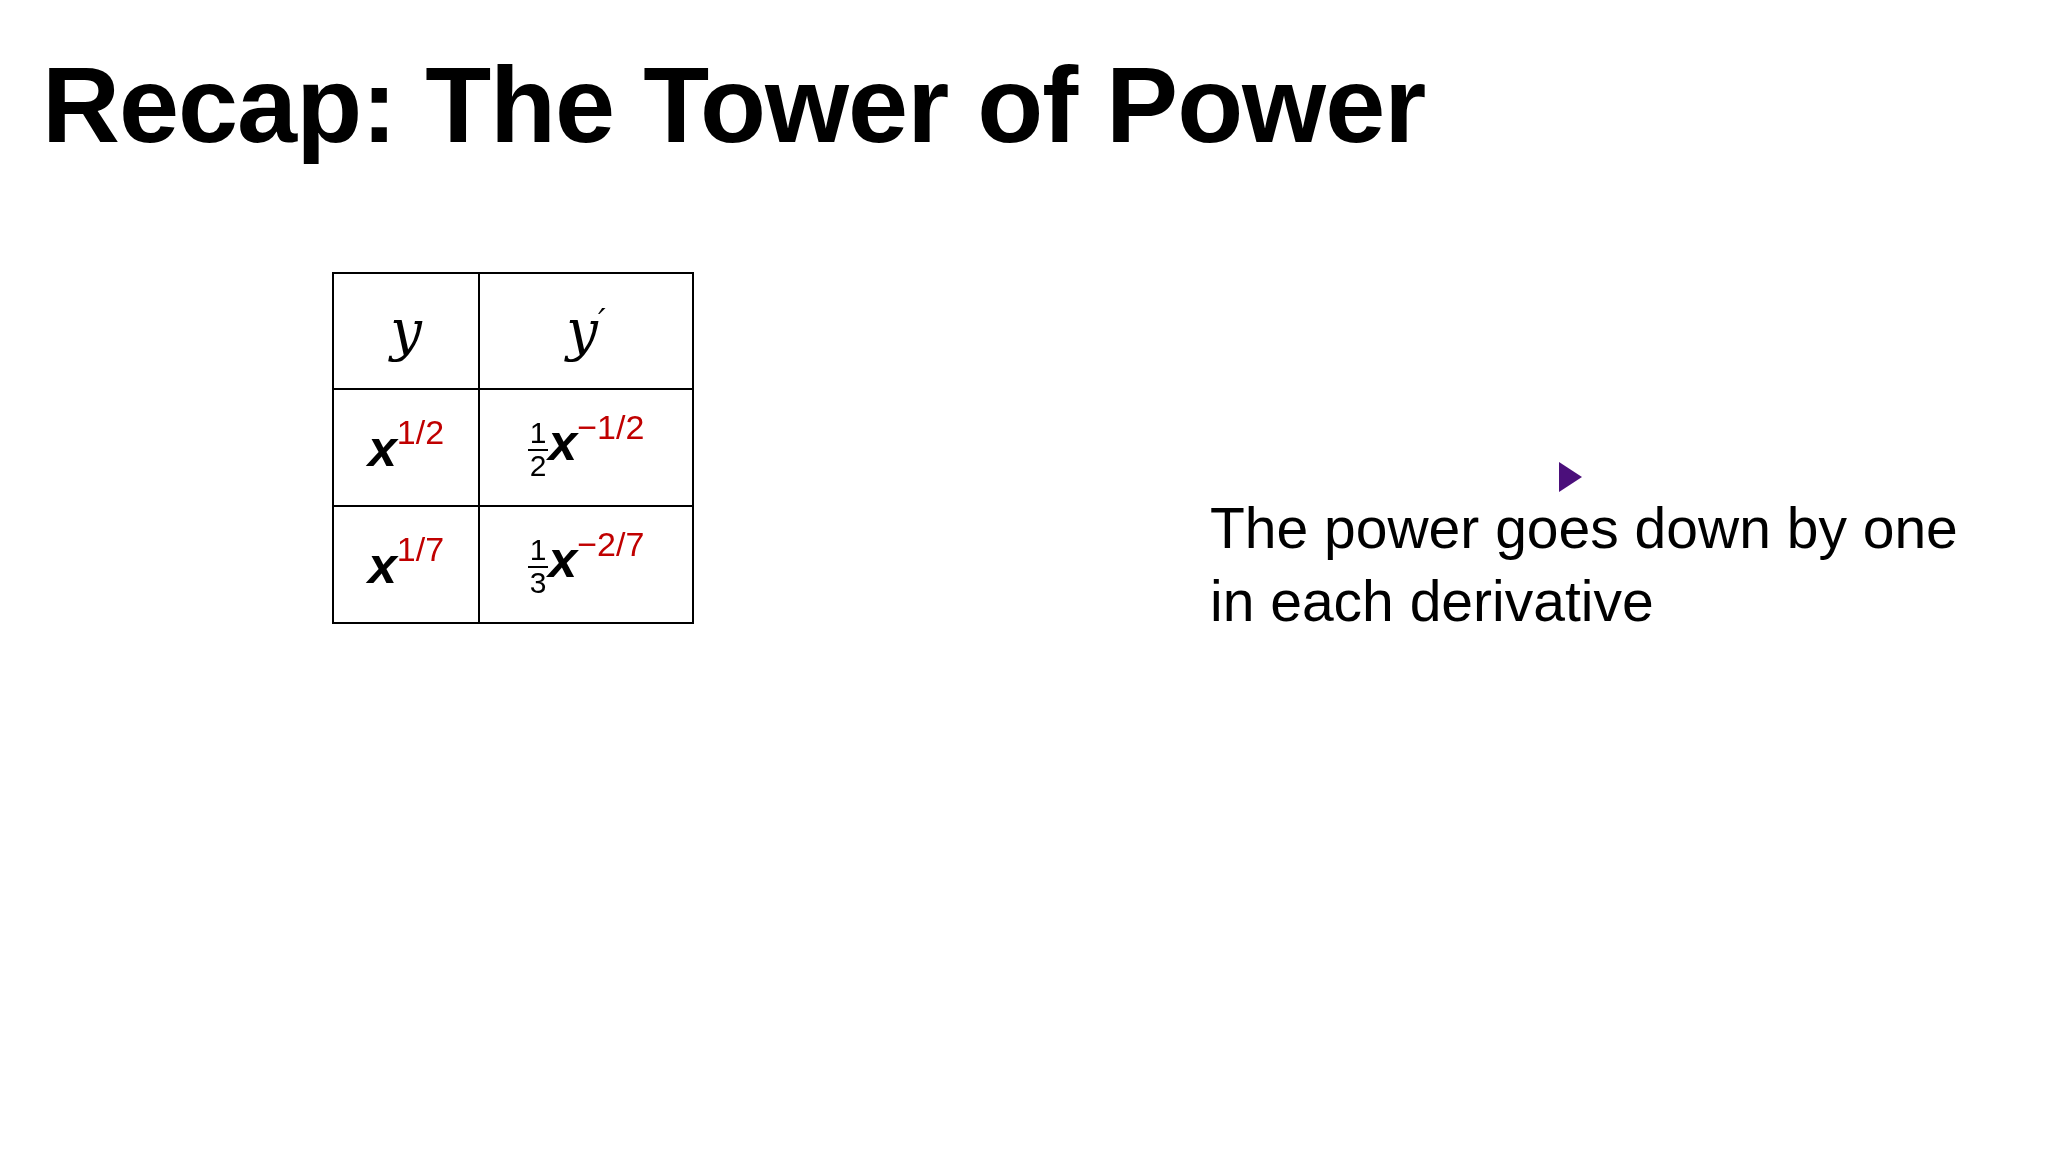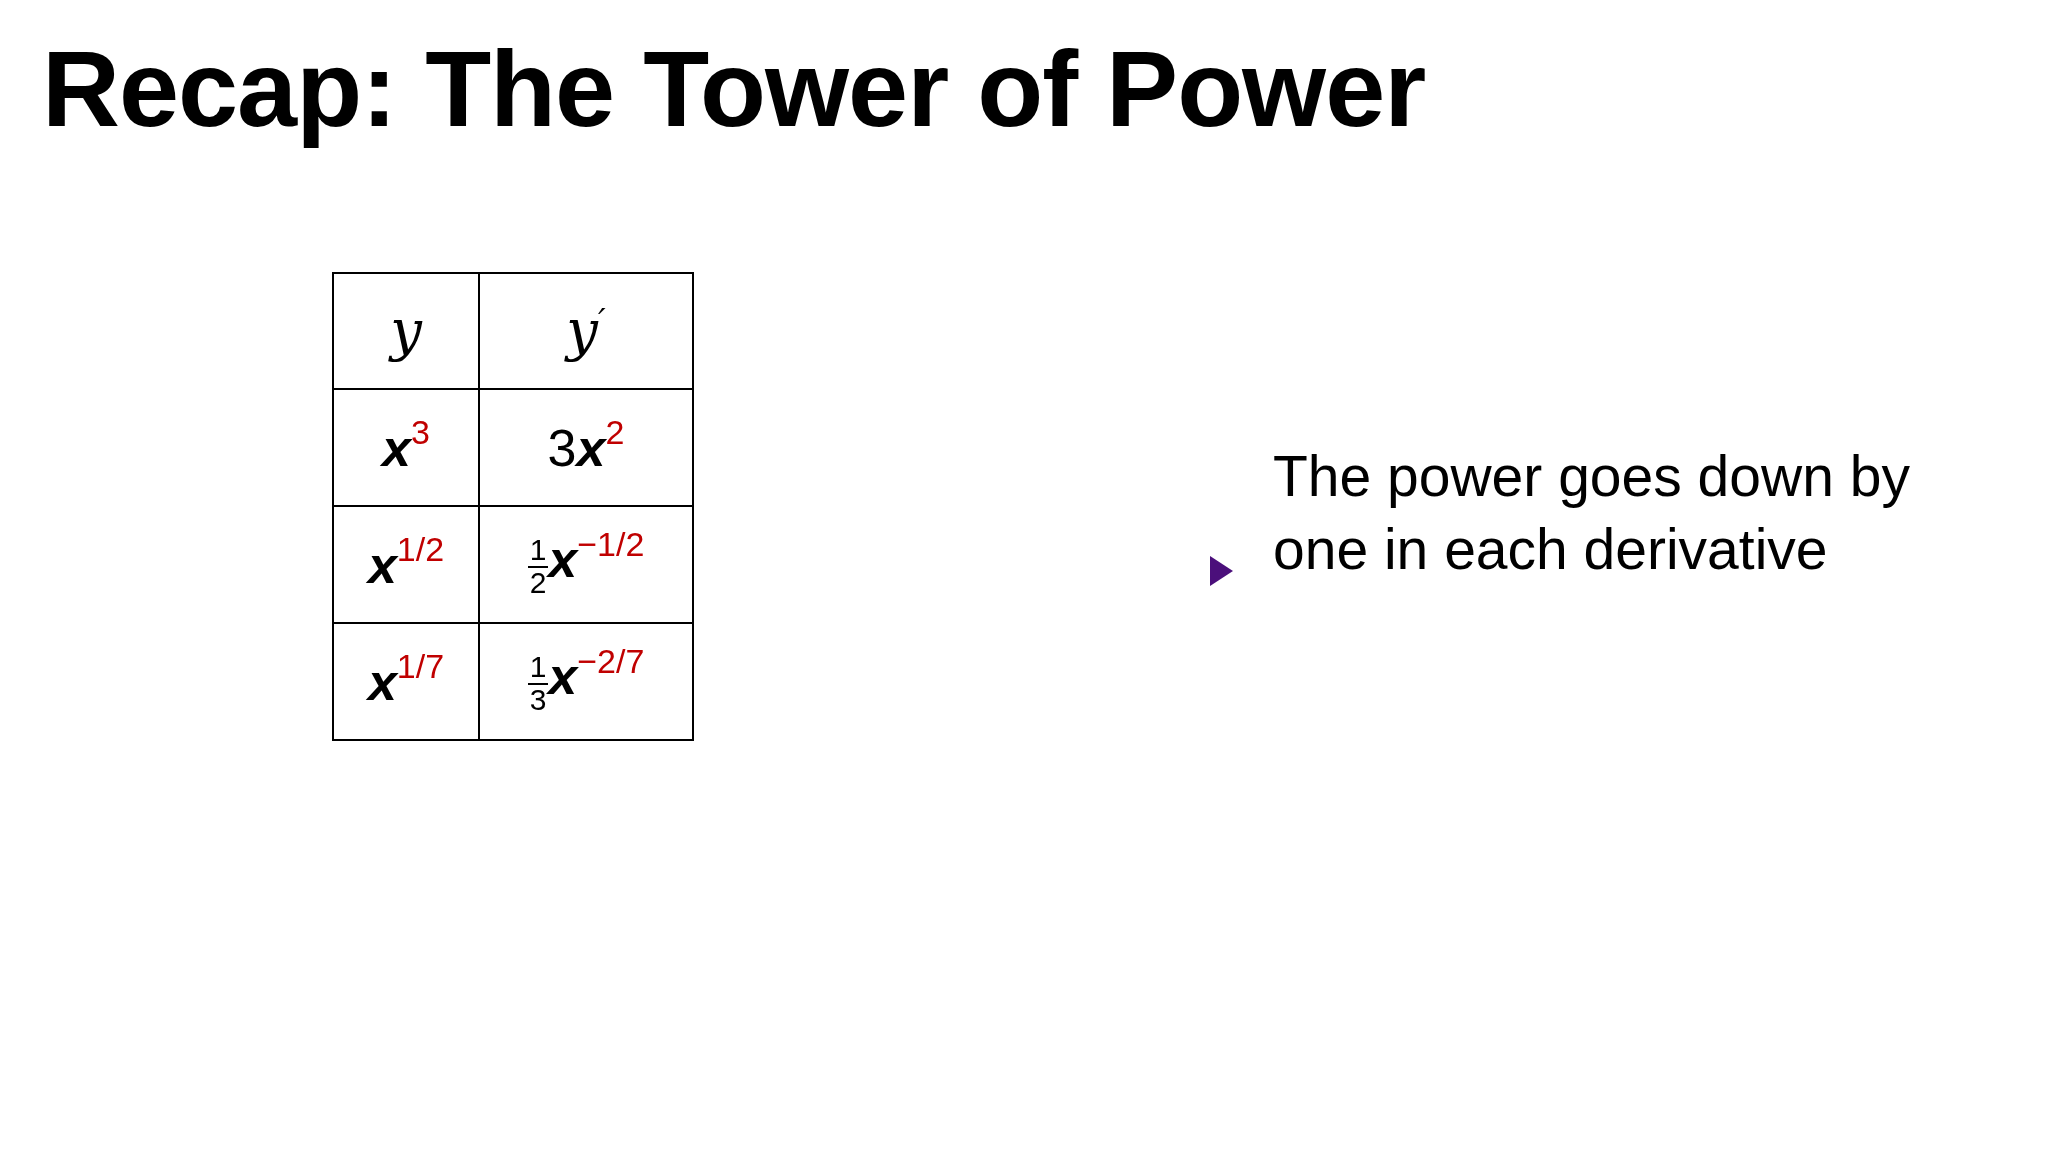--- a/index.html
+++ b/index.html
@@ -13,21 +13,21 @@
     position: relative;
     overflow: hidden;
     font-family: "Liberation Sans", sans-serif;
     color: #000000;
   }
 
   
   #slide-title {
     position: absolute;
     left: 42px;
-    top: 32px;
+    top: 48px;
     font-family: "Liberation Sans", sans-serif;
     font-weight: 700;
     font-size: 108px;
     line-height: 1.05;
     letter-spacing: -1px;
     color: #000000;
     white-space: nowrap;
   }
 
   
@@ -112,21 +112,22 @@
   .frac .num { display: block; padding: 0 2px; }
   .frac .den { display: block; padding: 0 2px; border-top: 2.5px solid #000; }
 
   
   #bullet-block {
     position: absolute;
     left: 1210px;
     top: 440px;
     width: 760px;
     display: flex;
-    align-items: flex-end;
+    align-items: center;
+    flex-direction: column;
   }
   #bullet-marker {
     flex: 0 0 auto;
     width: 0;
     height: 0;
     border-top: 15px solid transparent;
     border-bottom: 15px solid transparent;
     border-left: 23px solid #4B0F7B;
     margin-top: 22px;
     margin-right: 40px;
@@ -155,28 +156,20 @@
         <span class="math hdr-var">y</span>
       </th>
       <th class="hdr-cell">
         <span class="math"><span class="hdr-var">y</span><span class="prime">′</span></span>
       </th>
     </tr>
   </thead>
   <tbody>
 
 
-    <tr>
-      <td class="body-cell">
-        <span class="math"><span class="mvar">x</span><span class="exp">3</span></span>
-      </td>
-      <td class="body-cell">
-        <span class="math"><span class="coef">3</span><span class="mvar">x</span><span class="exp">2</span></span>
-      </td>
-    </tr>
 
     <tr>
       <td class="body-cell">
         <span class="math"><span class="mvar">x</span><span class="exp">1/2</span></span>
       </td>
       <td class="body-cell">
         <span class="math"><span class="frac"><span class="num">1</span><span class="den">2</span></span><span class="mvar">x</span><span class="exp">−1/2</span></span>
       </td>
     </tr>
 

